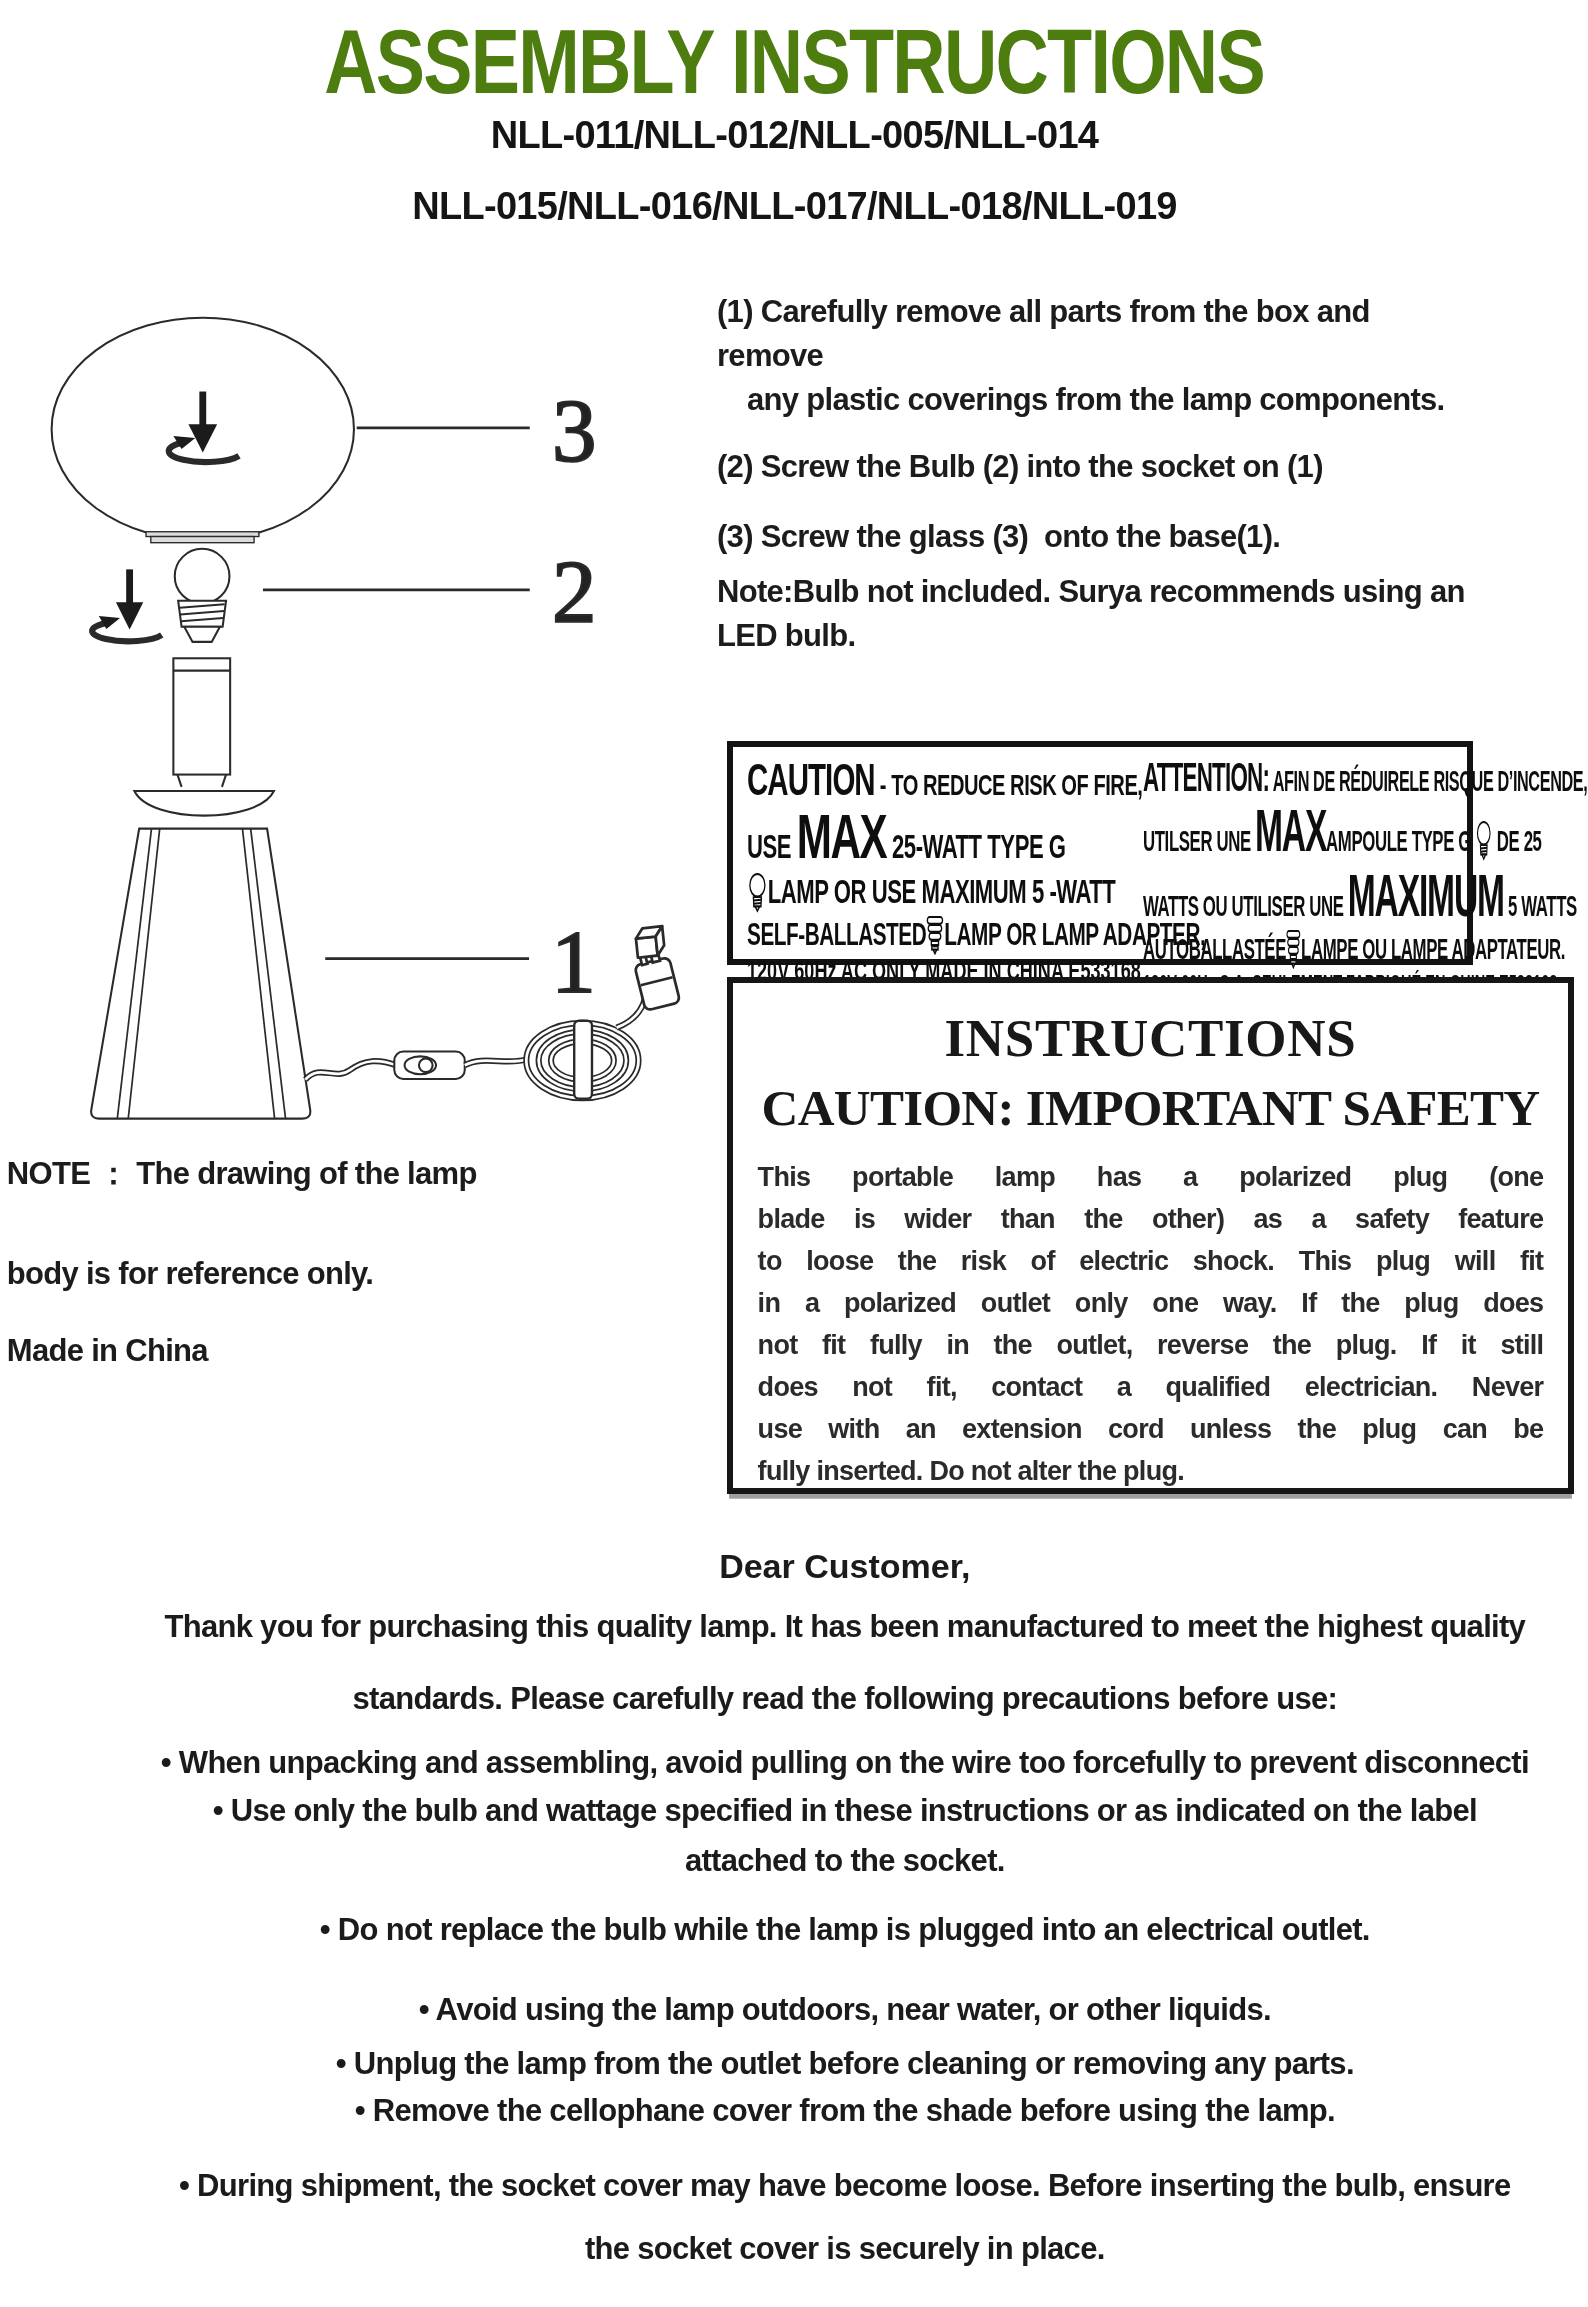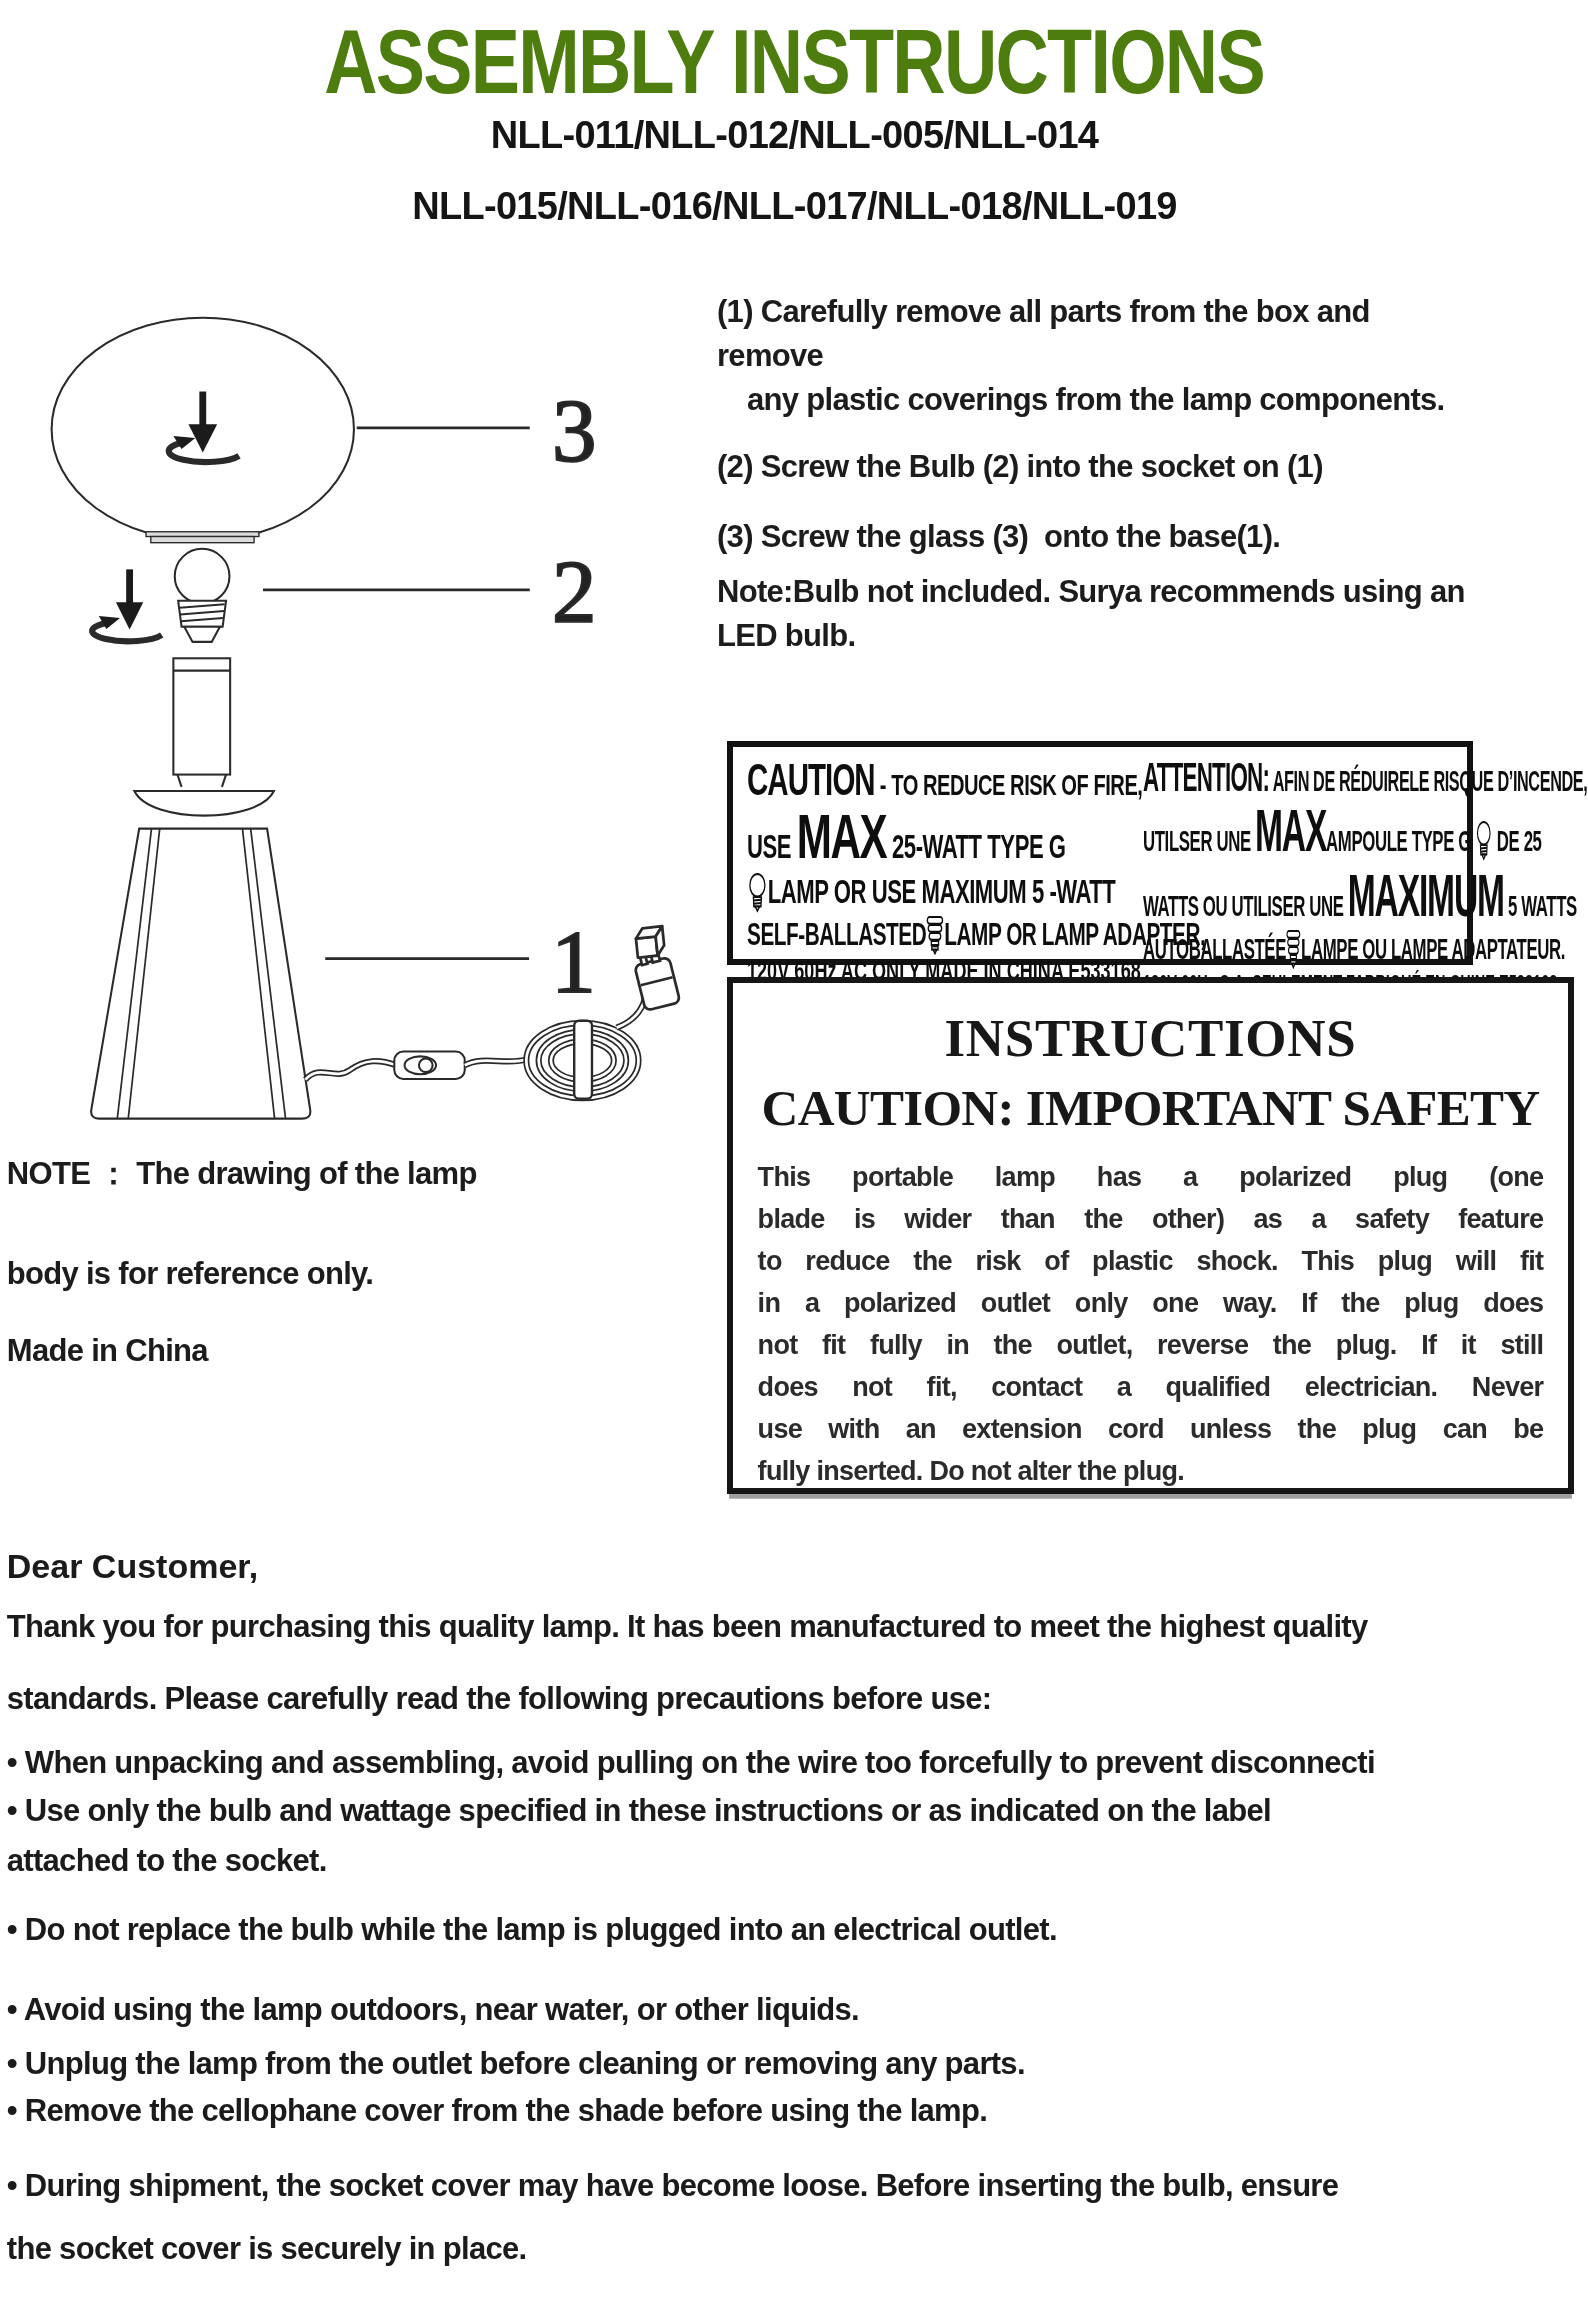--- a/index.html
+++ b/index.html
@@ -45,21 +45,21 @@
   .st1{font-size:51px; margin-top:11px; letter-spacing:-0.7px;}
   .st2{font-size:53px; margin-top:24.6px; letter-spacing:0.7px;}
   .safety-body{margin-top:19px; font-size:27px; font-weight:bold; letter-spacing:-0.7px; color:#2b2b2b;}
   .safety-body .jline{line-height:42px; text-align:justify; text-align-last:justify; white-space:normal;}
   .safety-body .jline.last{text-align-last:left;}
   
   .note{left:6.8px; top:1155px; font-weight:bold; font-size:31px; letter-spacing:-0.7px; color:#1c1c1c;}
   .note .line{line-height:37px;}
   .note .n2{margin-top:63px;} .note .n3{margin-top:40px;}
   
-  .customer{left:0; top:0; width:1589px; height:2307px; overflow:hidden; pointer-events:none;}
+  .customer{left:0; top:0; width:1589px; height:2307px; overflow:hidden; pointer-events:none;text-align:center;}
   .customer .cl{position:absolute; left:6.8px; width:1676px; font-weight:bold; font-size:31px; letter-spacing:-0.7px; color:#1b1b1b; white-space:pre; overflow:hidden;}
   .customer .head{font-size:34px; letter-spacing:0;}
   
   .diagram{left:27px; top:308px;}
   .diagram *{vector-effect:none;}
   svg text.partnum{font-family:"Liberation Serif","DejaVu Serif",serif; font-size:130px; fill:#222;}
 </style>
 </head>
 <body>
 
@@ -237,21 +237,21 @@
       <div class="t-xs line">120V 60Hz C.A. SEULEMENT FABRIQUÉ EN CHINE  E533168</div>
     </div>
   </div>
 
   <div class="abs safety-box">
     <div class="safety-title st2">INSTRUCTIONS</div>
     <div class="safety-title st1">CAUTION: IMPORTANT SAFETY</div>
     <div class="safety-body">
       <div class="jline">This portable lamp has a polarized plug (one</div>
       <div class="jline">blade is wider than the other) as a safety feature</div>
-      <div class="jline">to reduce the risk of plastic shock. This plug will fit</div>
+      <div class="jline">to loose the risk of electric shock. This plug will fit</div>
       <div class="jline">in a polarized outlet only one way. If the plug does</div>
       <div class="jline">not fit fully in the outlet, reverse the plug. If it still</div>
       <div class="jline">does not fit, contact a qualified electrician. Never</div>
       <div class="jline">use with an extension cord unless the plug can be</div>
       <div class="jline last">fully inserted. Do not alter the plug.</div>
     </div>
   </div>
 
   <div class="abs note">
     <div class="line">NOTE ： The drawing of the lamp</div>

